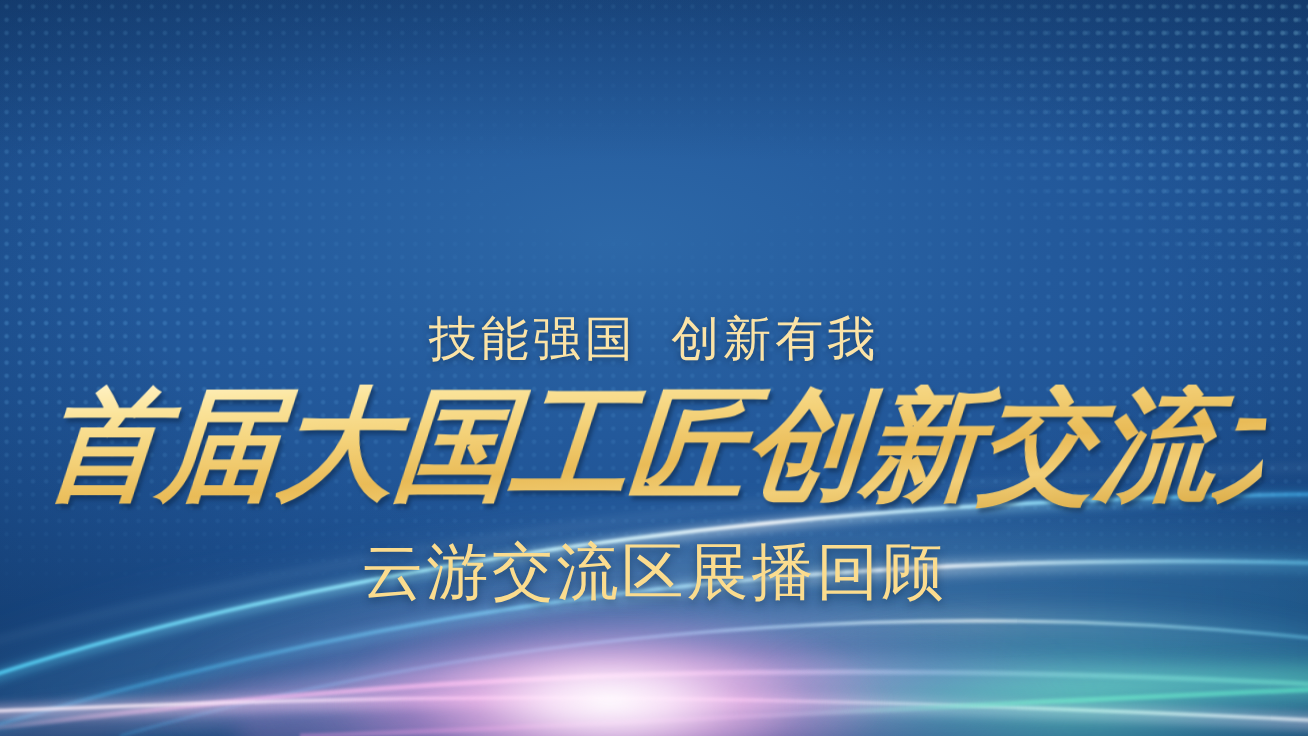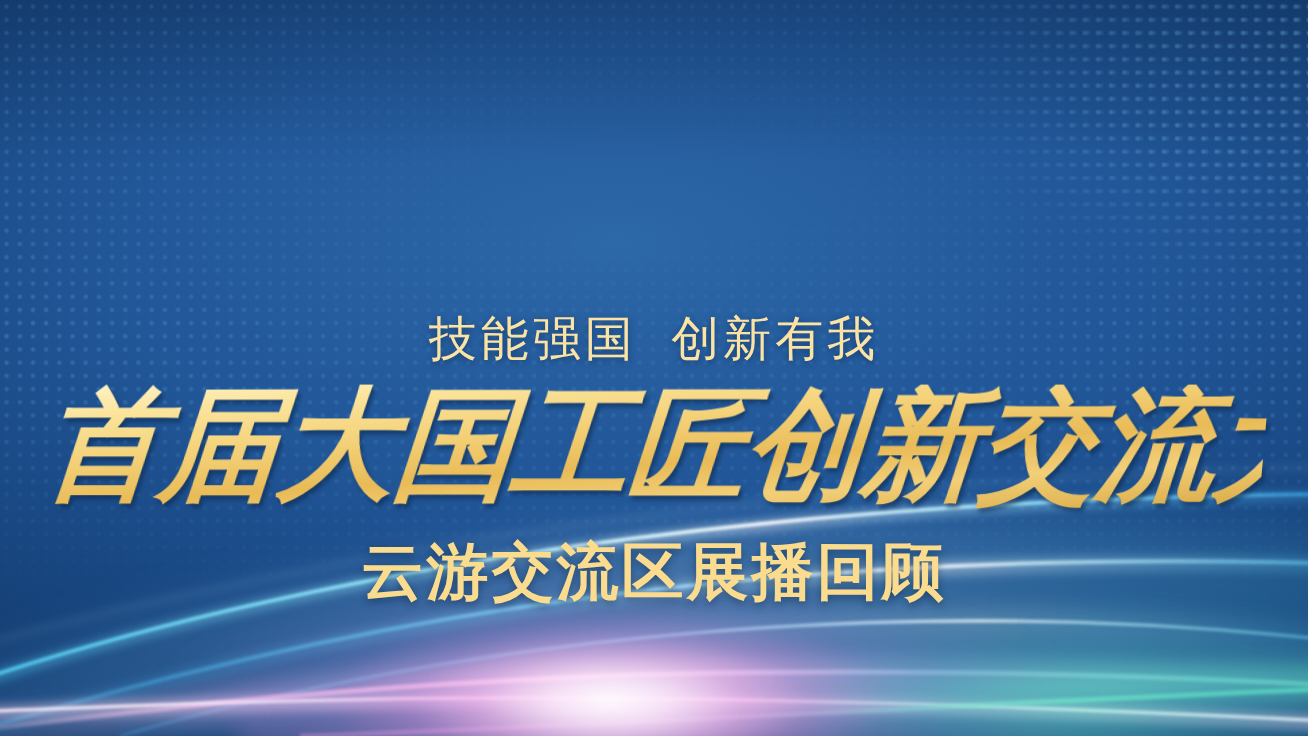--- a/index.html
+++ b/index.html
@@ -96,21 +96,21 @@
     color:transparent;
     -webkit-text-fill-color:transparent;
     filter:drop-shadow(3px 4px 2px rgba(10,38,74,0.55));
     transform:skewX(-5deg) scaleY(1.04);
   }
 
   .subline {
     margin-top:34px;
     font-size:62px;
     line-height:1.0;
-    font-weight:700;
+    font-weight:400;
     letter-spacing:3px;
     color:#fbdc8e;
     white-space:pre;
     text-shadow:0 3px 9px rgba(5,26,54,0.45);
   }
 
   
   .ribbons { position:absolute; left:0; bottom:0; width:1308px; height:300px; z-index:4; }
   .ribbons svg { display:block; width:1308px; height:300px; }
 

